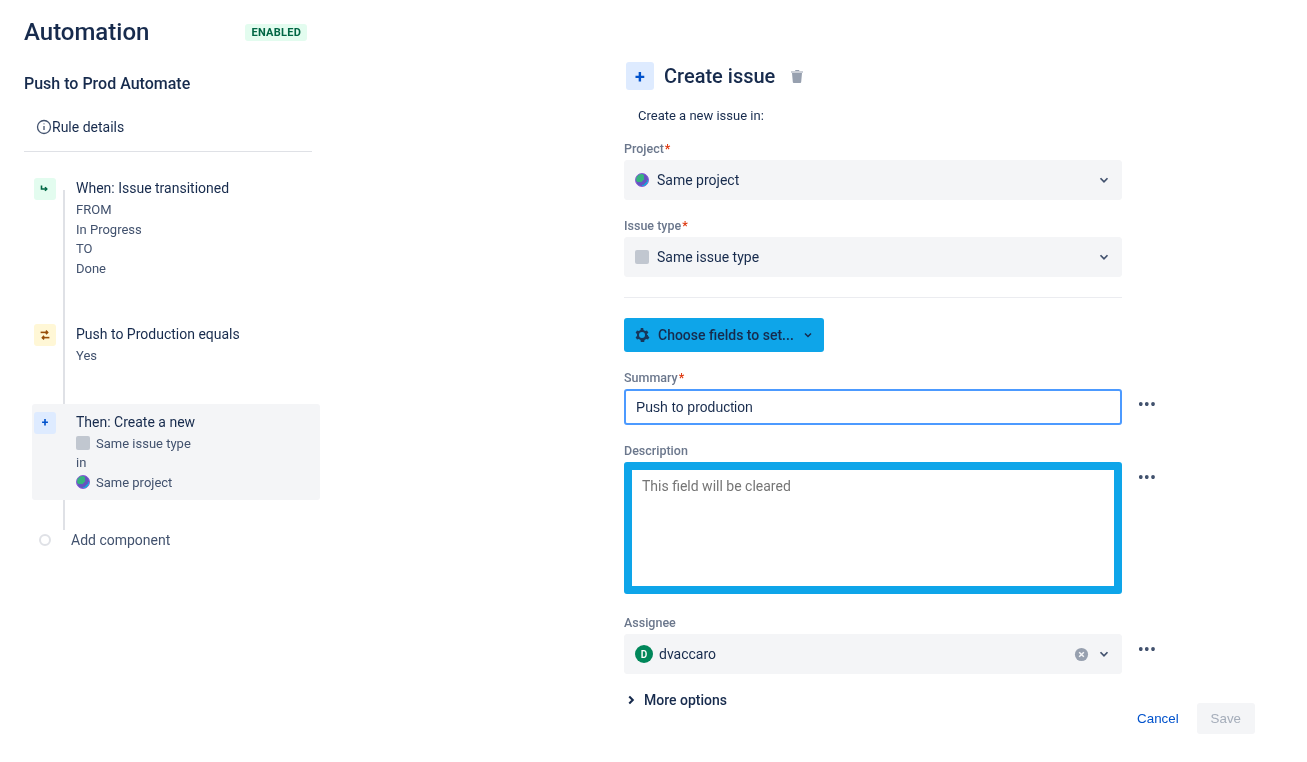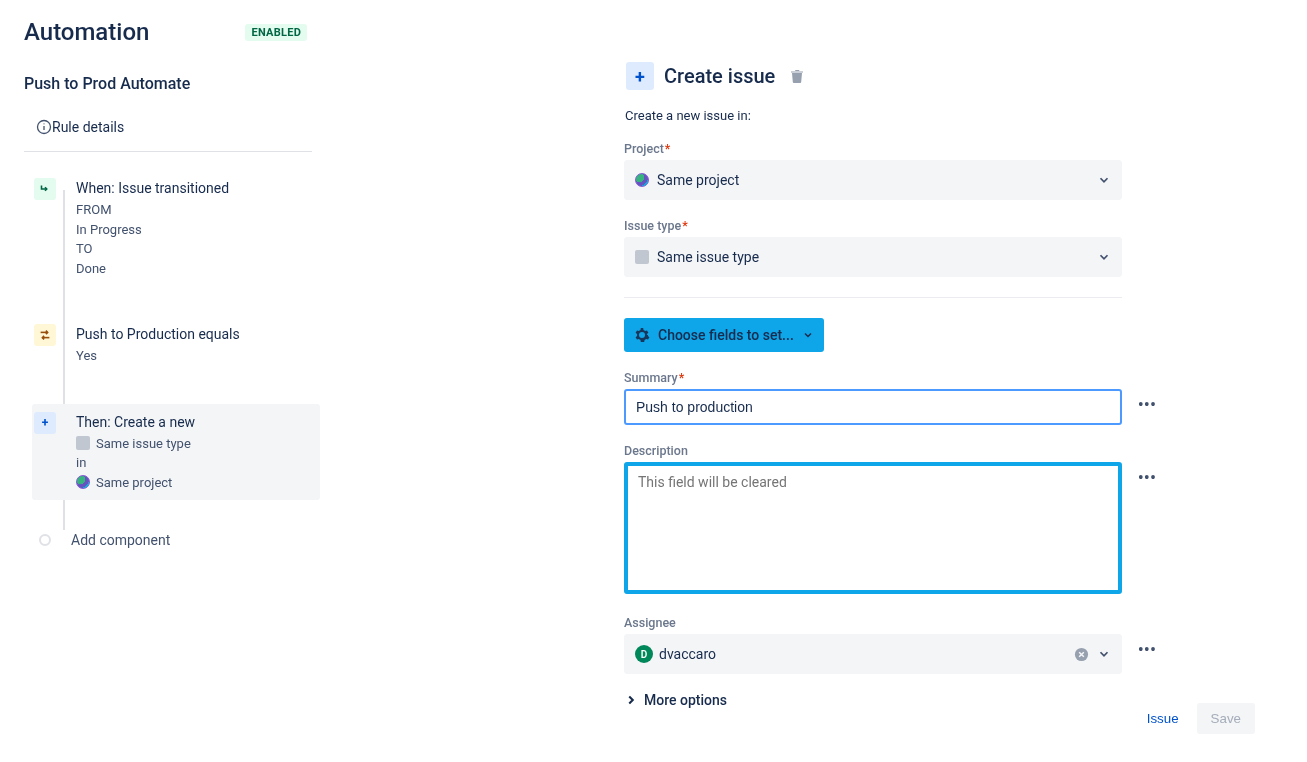--- a/index.html
+++ b/index.html
@@ -69,21 +69,21 @@
     background: radial-gradient(circle at 30% 30%, #36B37E 0 40%, #6554C0 40% 70%, #00B8D9 70%);
     border: 1px solid #805AD5;
   }
 
   
   .panel-header { display: flex; align-items: center; gap: 10px; margin-bottom: 18px; margin-top: 44px; }
   .panel-header .step-icon { width: 28px; height: 28px; font-size: 18px; }
   .panel-title { font-size: 20px; font-weight: 500; color: #172B4D; }
   .trash-icon { color: #97A0AF; margin-left: 4px; cursor: pointer; }
 
-  .helper { font-size: 13px; color: #172B4D; margin-bottom: 18px; margin-left: 1px; }
+  .helper { font-size: 13px; color: #172B4D; margin-bottom: 18px; margin-left: 14px; }
   .form-row { margin-bottom: 18px; position: relative; }
   .form-label { font-size: 12.5px; color: #6B778C; margin-bottom: 4px; display: block; font-weight: 500; }
   .req { color: #DE350B; margin-left: 1px; }
 
   .select {
     width: 498px; height: 40px; background: #F4F5F7; border: 1px solid #F4F5F7;
     border-radius: 3px; display: flex; align-items: center; padding: 0 10px;
     justify-content: space-between; cursor: pointer;
   }
   .select-left { display: flex; align-items: center; gap: 8px; color: #172B4D; font-size: 14px; }
@@ -95,21 +95,21 @@
     display: inline-flex; align-items: center; gap: 8px; height: 34px;
     background: #0ea5e9; border-radius: 3px; padding: 0 10px; cursor: pointer;
     font-weight: 500; color: #172B4D;
   }
 
   .text-input {
     width: 498px; height: 36px; border: 2px solid #4C9AFF; border-radius: 3px;
     padding: 0 10px; font-size: 14px; color: #172B4D; outline: none;
   }
   .textarea {
-    width: 498px; height: 132px; border: 4px solid #0ea5e9; border-radius: 3px;
+    width: 498px; height: 132px; border: 8px solid #0ea5e9; border-radius: 3px;
     padding: 8px 10px; font-size: 14px; color: #97A0AF; resize: none; outline: none;
     font-family: inherit;
   }
   .more-icon {
     position: absolute; right: -34px; top: 24px; color: #42526E; cursor: pointer; font-size: 18px;
   }
   .form-row.has-more .more-icon { top: 24px; }
 
   .assignee-chip { display: inline-flex; align-items: center; gap: 6px; }
   .avatar {
@@ -318,15 +318,15 @@
         <svg width="14" height="14" viewBox="0 0 16 16" fill="none" stroke="currentColor" stroke-width="2.4">
             <path d="M6 4l4 4-4 4"></path>
           </svg>
       </span>
       <span>More options</span>
     </div>
   </div>
 </div>
 
 <div class="footer">
-  <button class="btn-cancel">Issue</button>
+  <button class="btn-cancel">Cancel</button>
   <button class="btn-save" disabled="">Save</button>
 </div>
 
 </body></html>

